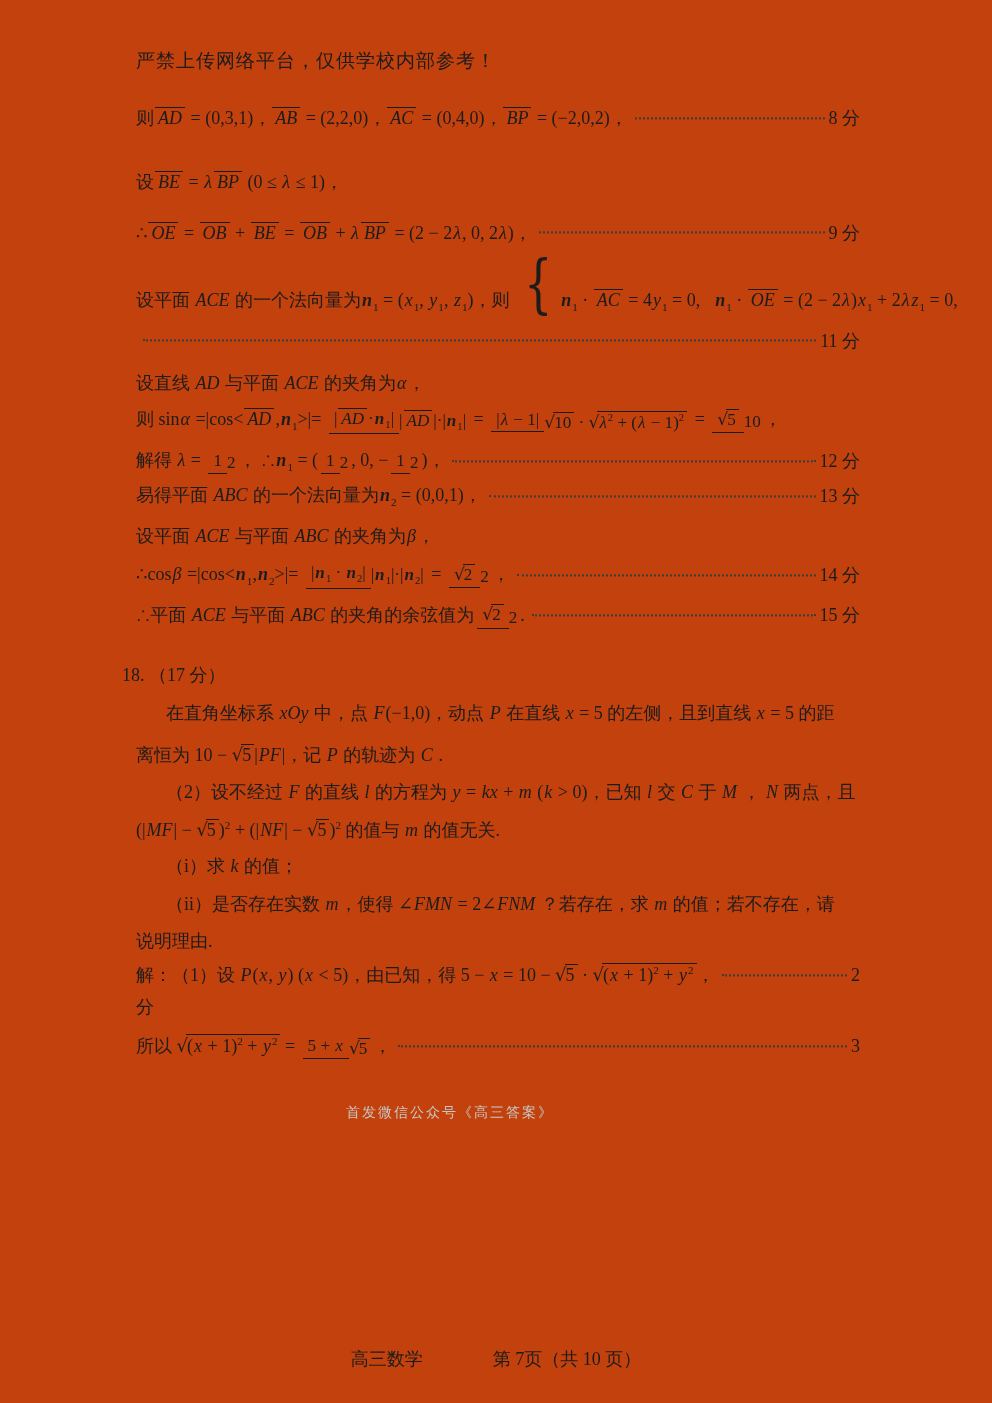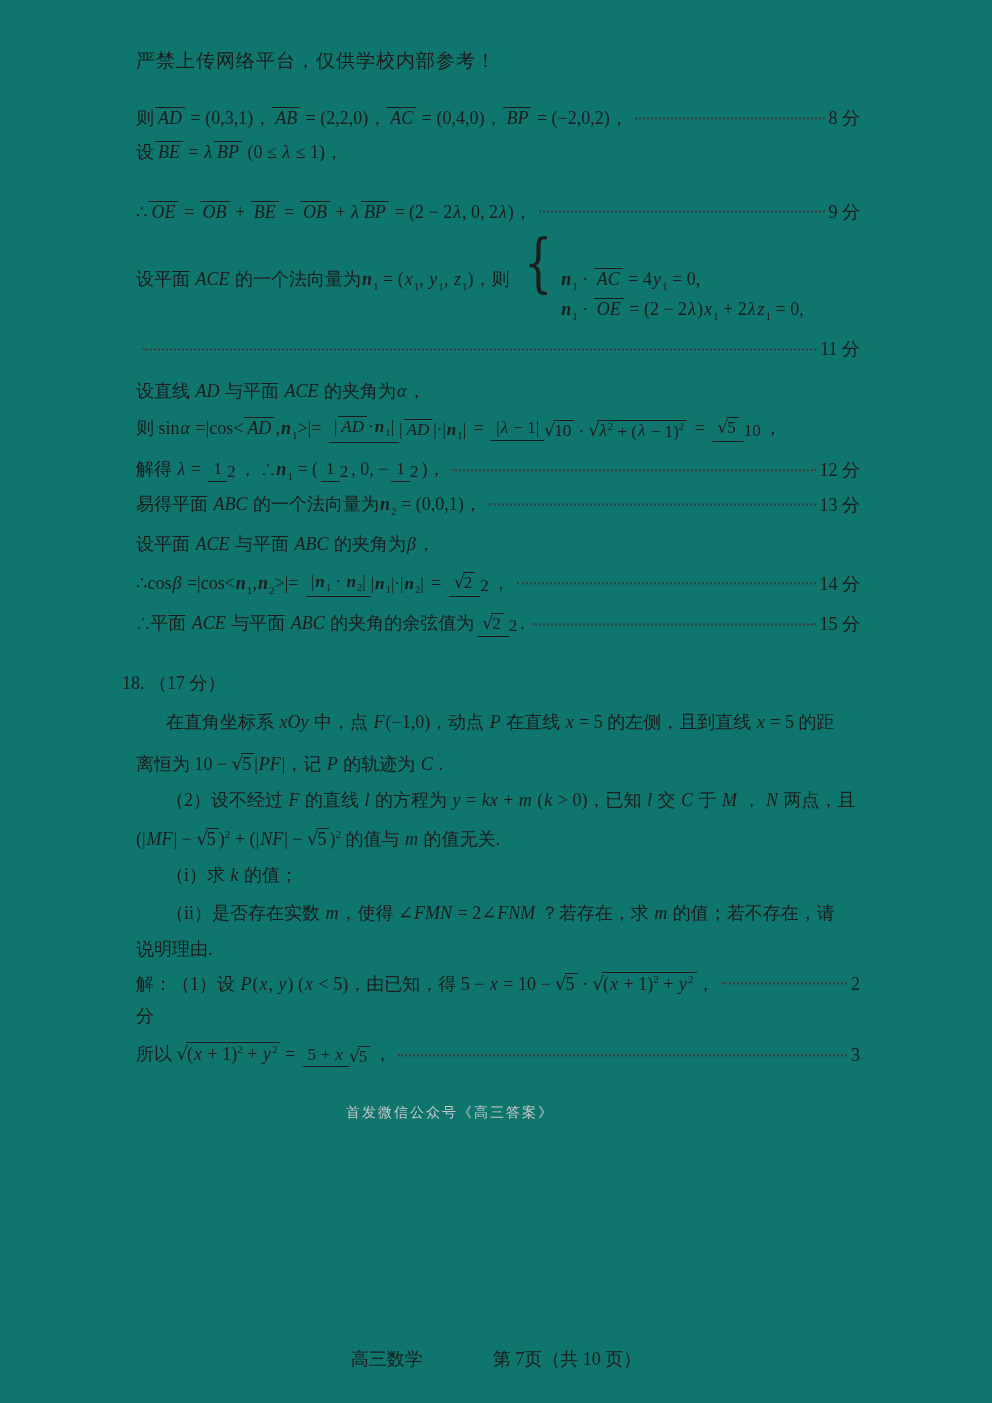--- a/index.html
+++ b/index.html
@@ -1,19 +1,19 @@
 <!DOCTYPE html>
 <html><head>
 <meta charset="utf-8">
 <style>
   * { margin:0; padding:0; box-sizing:border-box; }
   html,body { background:#e8e8e8; }
   .page {
     position:relative; width:992px; height:1403px; margin:0 auto;
-    background:#0f766e; color:#1c1c1c; overflow:hidden;
+    background:#c2410c; color:#1c1c1c; overflow:hidden;
     font-family:"Liberation Serif","DejaVu Serif",serif; font-size:18px;
   }
   .header-warning {
     position:absolute; left:136px; top:48px; font-size:19px; letter-spacing:1px;
   }
   .content { position:absolute; left:136px; top:106px; width:724px; }
   .line { display:flex; align-items:center; margin-bottom:16px; line-height:1.35; }
   .expr { white-space:nowrap; }
   .leader {
     flex:1 1 auto; min-width:14px; height:0.5em; margin:0 4px 0 7px;
@@ -24,26 +24,26 @@
   b i { font-weight:bold; }
   sub, sup { font-size:0.62em; }
   .vec { display:inline-block; border-top:1.6px solid #1b1b1b; padding:1px 2px 0; line-height:1.05; margin:0 1px; }
   .frac { display:inline-flex; align-items:center; vertical-align:middle; line-height:1.15; margin:0 3px; font-size:0.95em; }
   .frac .num { border-bottom:1.5px solid #1b1b1b; padding:0 5px 2px; }
   .frac .den { padding-top:2px; }
   .sqrt { white-space:nowrap; }
   .rad { font-family:"DejaVu Sans",sans-serif; }
   .under { display:inline-block; border-top:1.6px solid #1b1b1b; padding:0 3px 0 1px; margin-left:-2px; line-height:1.2; }
   .brace { display:inline-block; font-size:64px; font-weight:100; line-height:0.85; margin:0 2px 0 8px; transform:scaleX(0.7); font-family:"DejaVu Serif",serif; }
-  .cases { display:inline-flex; flex-direction:column; gap:3px; text-align:left; }
+  .cases { display:inline-flex; flex-direction:row; gap:14px; text-align:left; }
   .indent1 { padding-left:30px; }
   .hang { margin-left:-14px; }
   .g4{margin-bottom:4px}.g8{margin-bottom:8px}.g10{margin-bottom:10px}
   .g12{margin-bottom:12px}.g14{margin-bottom:14px}.g18{margin-bottom:18px}
-  .g22{margin-bottom:35px}.g24{margin-bottom:12px}.g26{margin-bottom:10px}
+  .g22{margin-bottom:26px}.g24{margin-bottom:12px}.g26{margin-bottom:40px}
   .g34{margin-bottom:34px}
   .watermark {
     position:absolute; left:346px; top:1104px; font-size:14px; color:#c8c8c8;
     letter-spacing:2px; pointer-events:none;
   }
   .footer {
     position:absolute; left:0; right:0; bottom:32px;
     display:flex; justify-content:center; gap:70px; font-size:18px;
   }
 </style>

